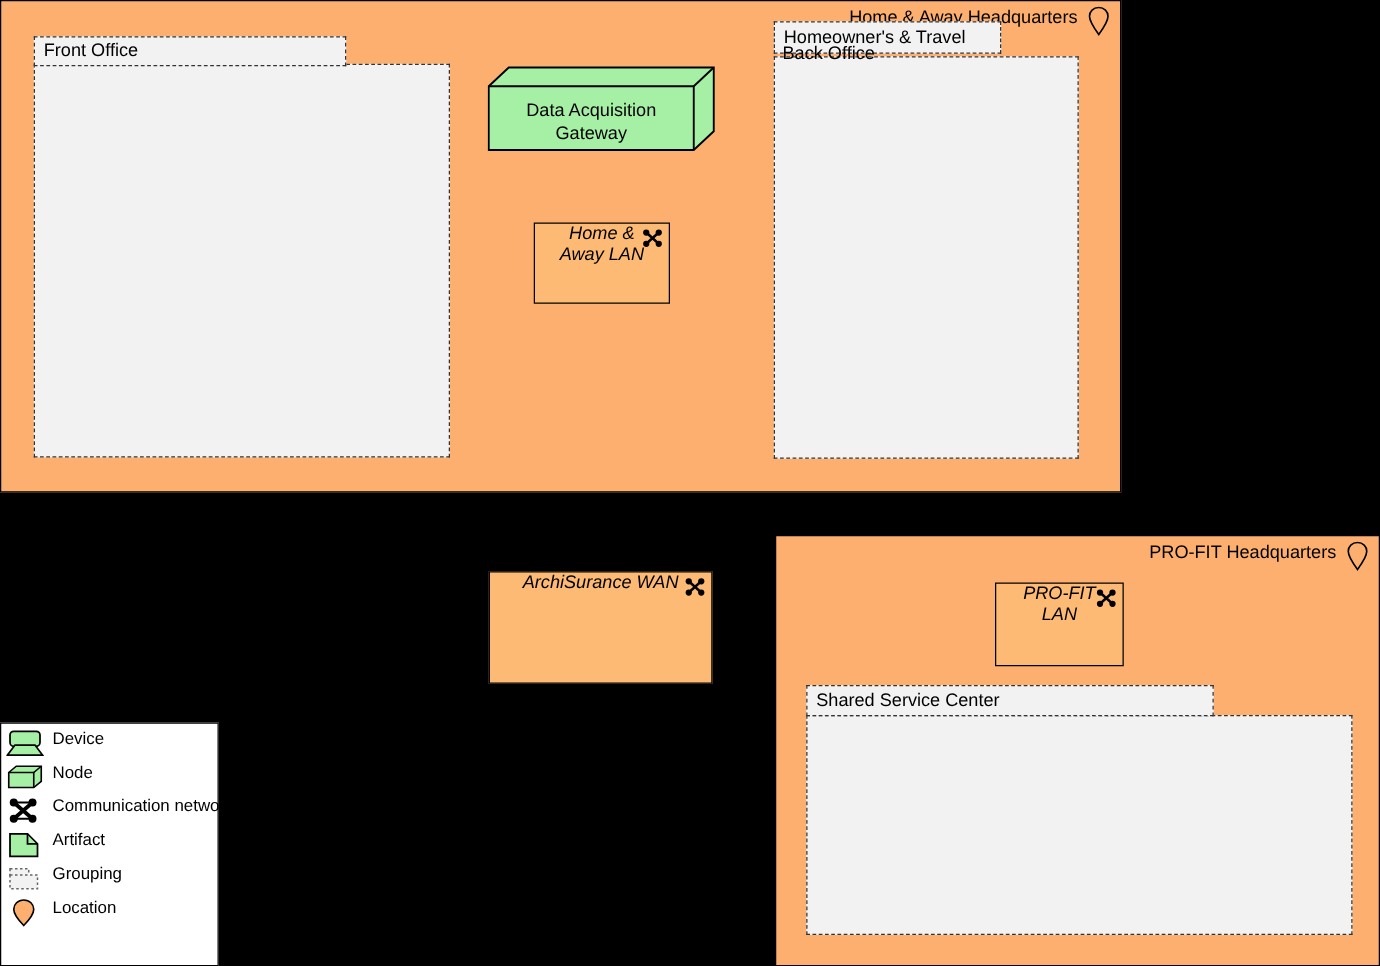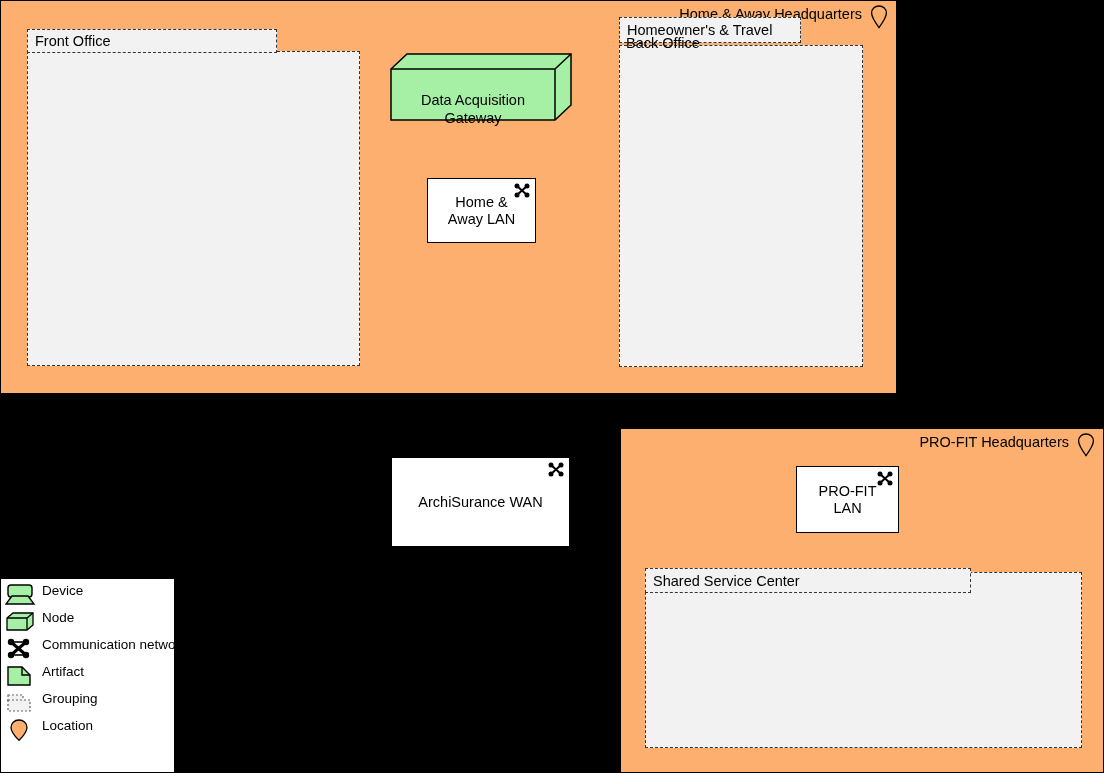--- a/index.html
+++ b/index.html
@@ -61,23 +61,23 @@
   
   .node { position: absolute; }
   .node .node-label {
     position: absolute; left: 0; right: 0;
     text-align: center; font-size: 14.5px; line-height: 18px; color: #000;
   }
 
   
   .network {
     position: absolute;
-    background: #ffffff;
+    background: #fdba74;
     border: 1.4px solid #000;
-    display: flex; align-items: center; justify-content: center;
+    display: flex; align-items: flex-start; justify-content: center; font-style: italic;
   }
   .network .net-label {
     text-align: center; font-size: 14.5px; line-height: 17px; color: #000;
     padding: 0 4px;
   }
   .net-icon { position: absolute; top: 4px; right: 5px; width: 16px; height: 15px; }
 
   
   .artifact { position: absolute; }
   .artifact .art-label {
@@ -190,21 +190,21 @@
 Implementation</div>
     </div>
   </div>
 
   <div class="node" style="left:390px; top:52px; width:182px; height:70px;">
     <svg width="182" height="70" viewBox="0 0 182 70">
       <path d="M1 17 L17 2 L181 2 L181 53 L165 68 L1 68 Z" fill="#A6F0A6" stroke="#000" stroke-width="1.5"></path>
       <path d="M1 17 L165 17 L165 68" fill="none" stroke="#000" stroke-width="1.5"></path>
       <path d="M165 17 L181 2" fill="none" stroke="#000" stroke-width="1.5"></path>
     </svg>
-    <div class="node-label" style="top:39px; left:6px; right:22px; white-space:pre-line;">Data Acquisition
+    <div class="node-label" style="top:28px; left:6px; right:22px; white-space:pre-line;">Data Acquisition
 Gateway</div>
   </div>
 
   <div class="network" style="left:427px; top:178px; width:109px; height:65px;">
     <div class="net-label" style="white-space:pre-line;">Home &amp;
 Away LAN</div>
     <svg class="net-icon" viewBox="0 0 16 15">
       <line x1="3" y1="3" x2="13" y2="12" stroke="#000" stroke-width="2"></line>
       <line x1="13" y1="3" x2="3" y2="12" stroke="#000" stroke-width="2"></line>
       <circle cx="3" cy="3" r="2.5" fill="#000"></circle>
@@ -287,21 +287,21 @@
       <line x1="3" y1="3" x2="13" y2="12" stroke="#000" stroke-width="2"></line>
       <line x1="13" y1="3" x2="3" y2="12" stroke="#000" stroke-width="2"></line>
       <circle cx="3" cy="3" r="2.5" fill="#000"></circle>
       <circle cx="13" cy="3" r="2.5" fill="#000"></circle>
       <circle cx="3" cy="12" r="2.5" fill="#000"></circle>
       <circle cx="13" cy="12" r="2.5" fill="#000"></circle>
     </svg>
   </div>
 
   <div class="grouping" style="left:645px; top:548px; width:437px; height:200px;">
-    <div class="g-tab" style="width:326px; height:25px;margin-top:20px;">
+    <div class="g-tab" style="width:326px; height:25px;">
       <span>Shared Service Center</span>
     </div>
     <div class="g-body" style="top:24px; width:437px; height:176px;"></div>
   </div>
 
   <div class="device" style="left:665px; top:600px; width:180px; height:130px;">
     <div class="dev-screen" style="height:108px;"></div>
     <div class="dev-label">Document Management Server</div>
     <svg class="dev-base" style="top:104px; height:28px;" viewBox="0 0 180 28" preserveAspectRatio="none">
       <path d="M16 1 L164 1 L180 26 L0 26 Z" fill="#A6F0A6" stroke="#000" stroke-width="1.6"></path>

